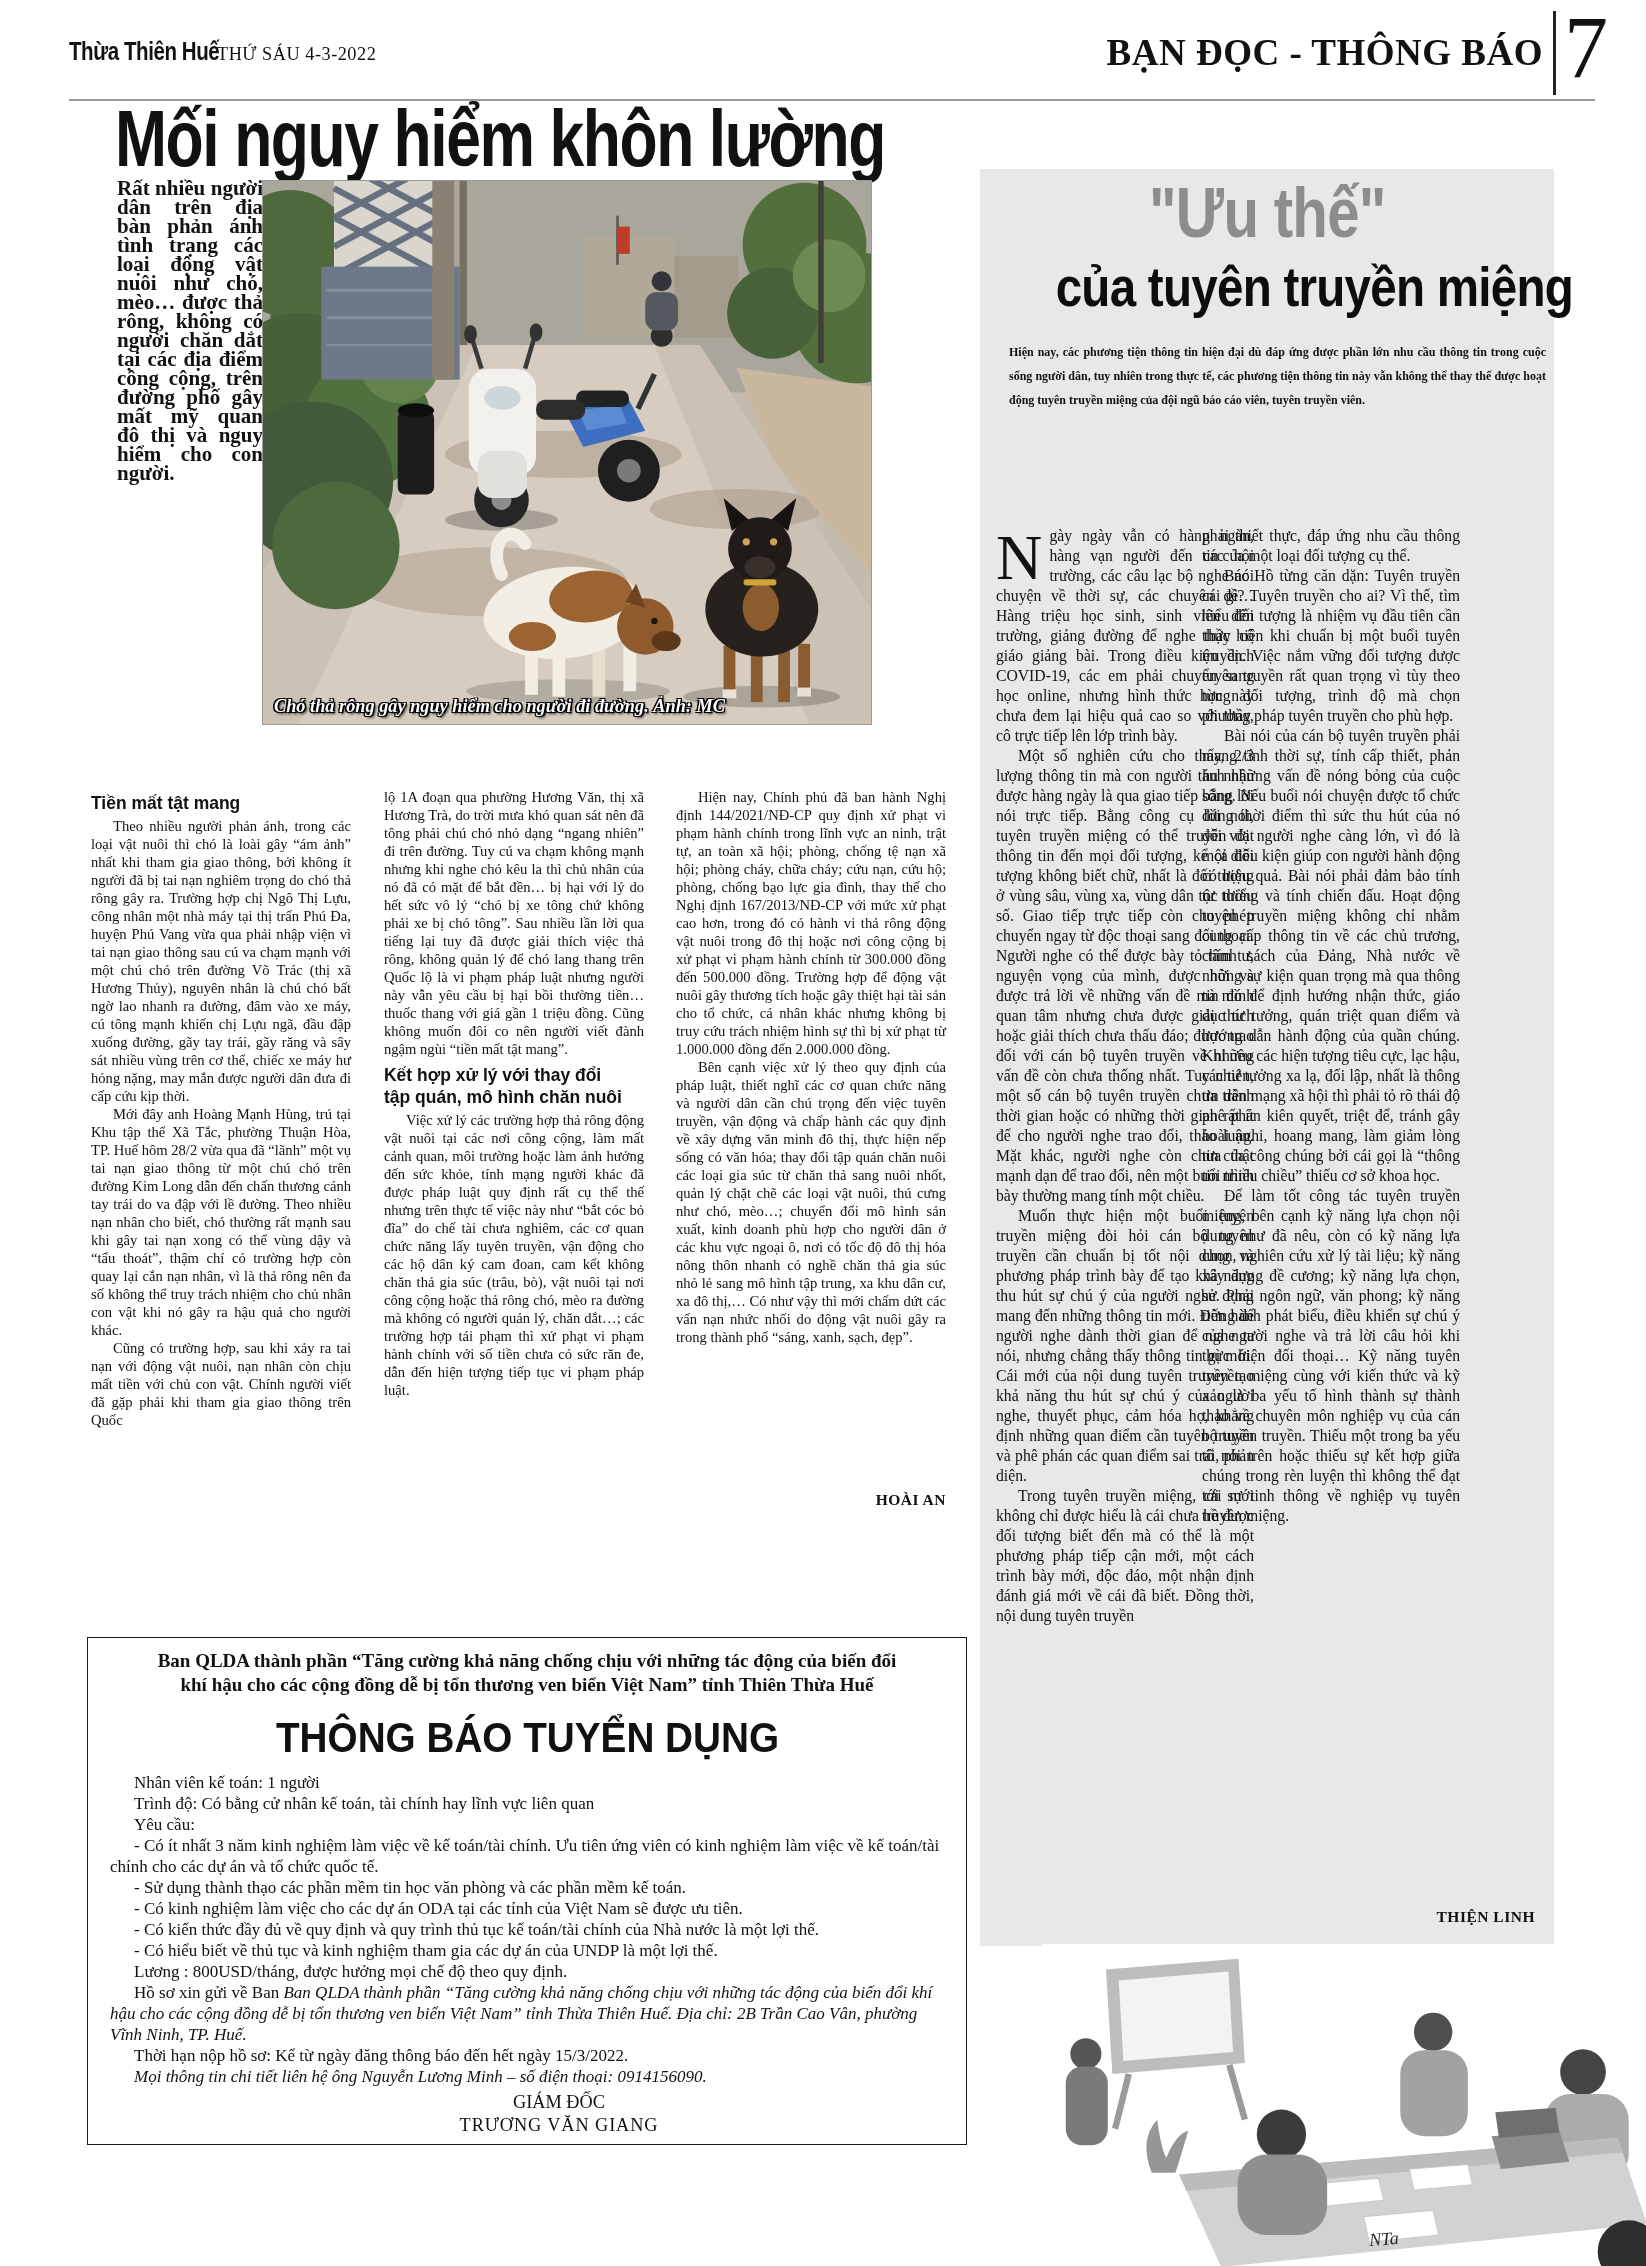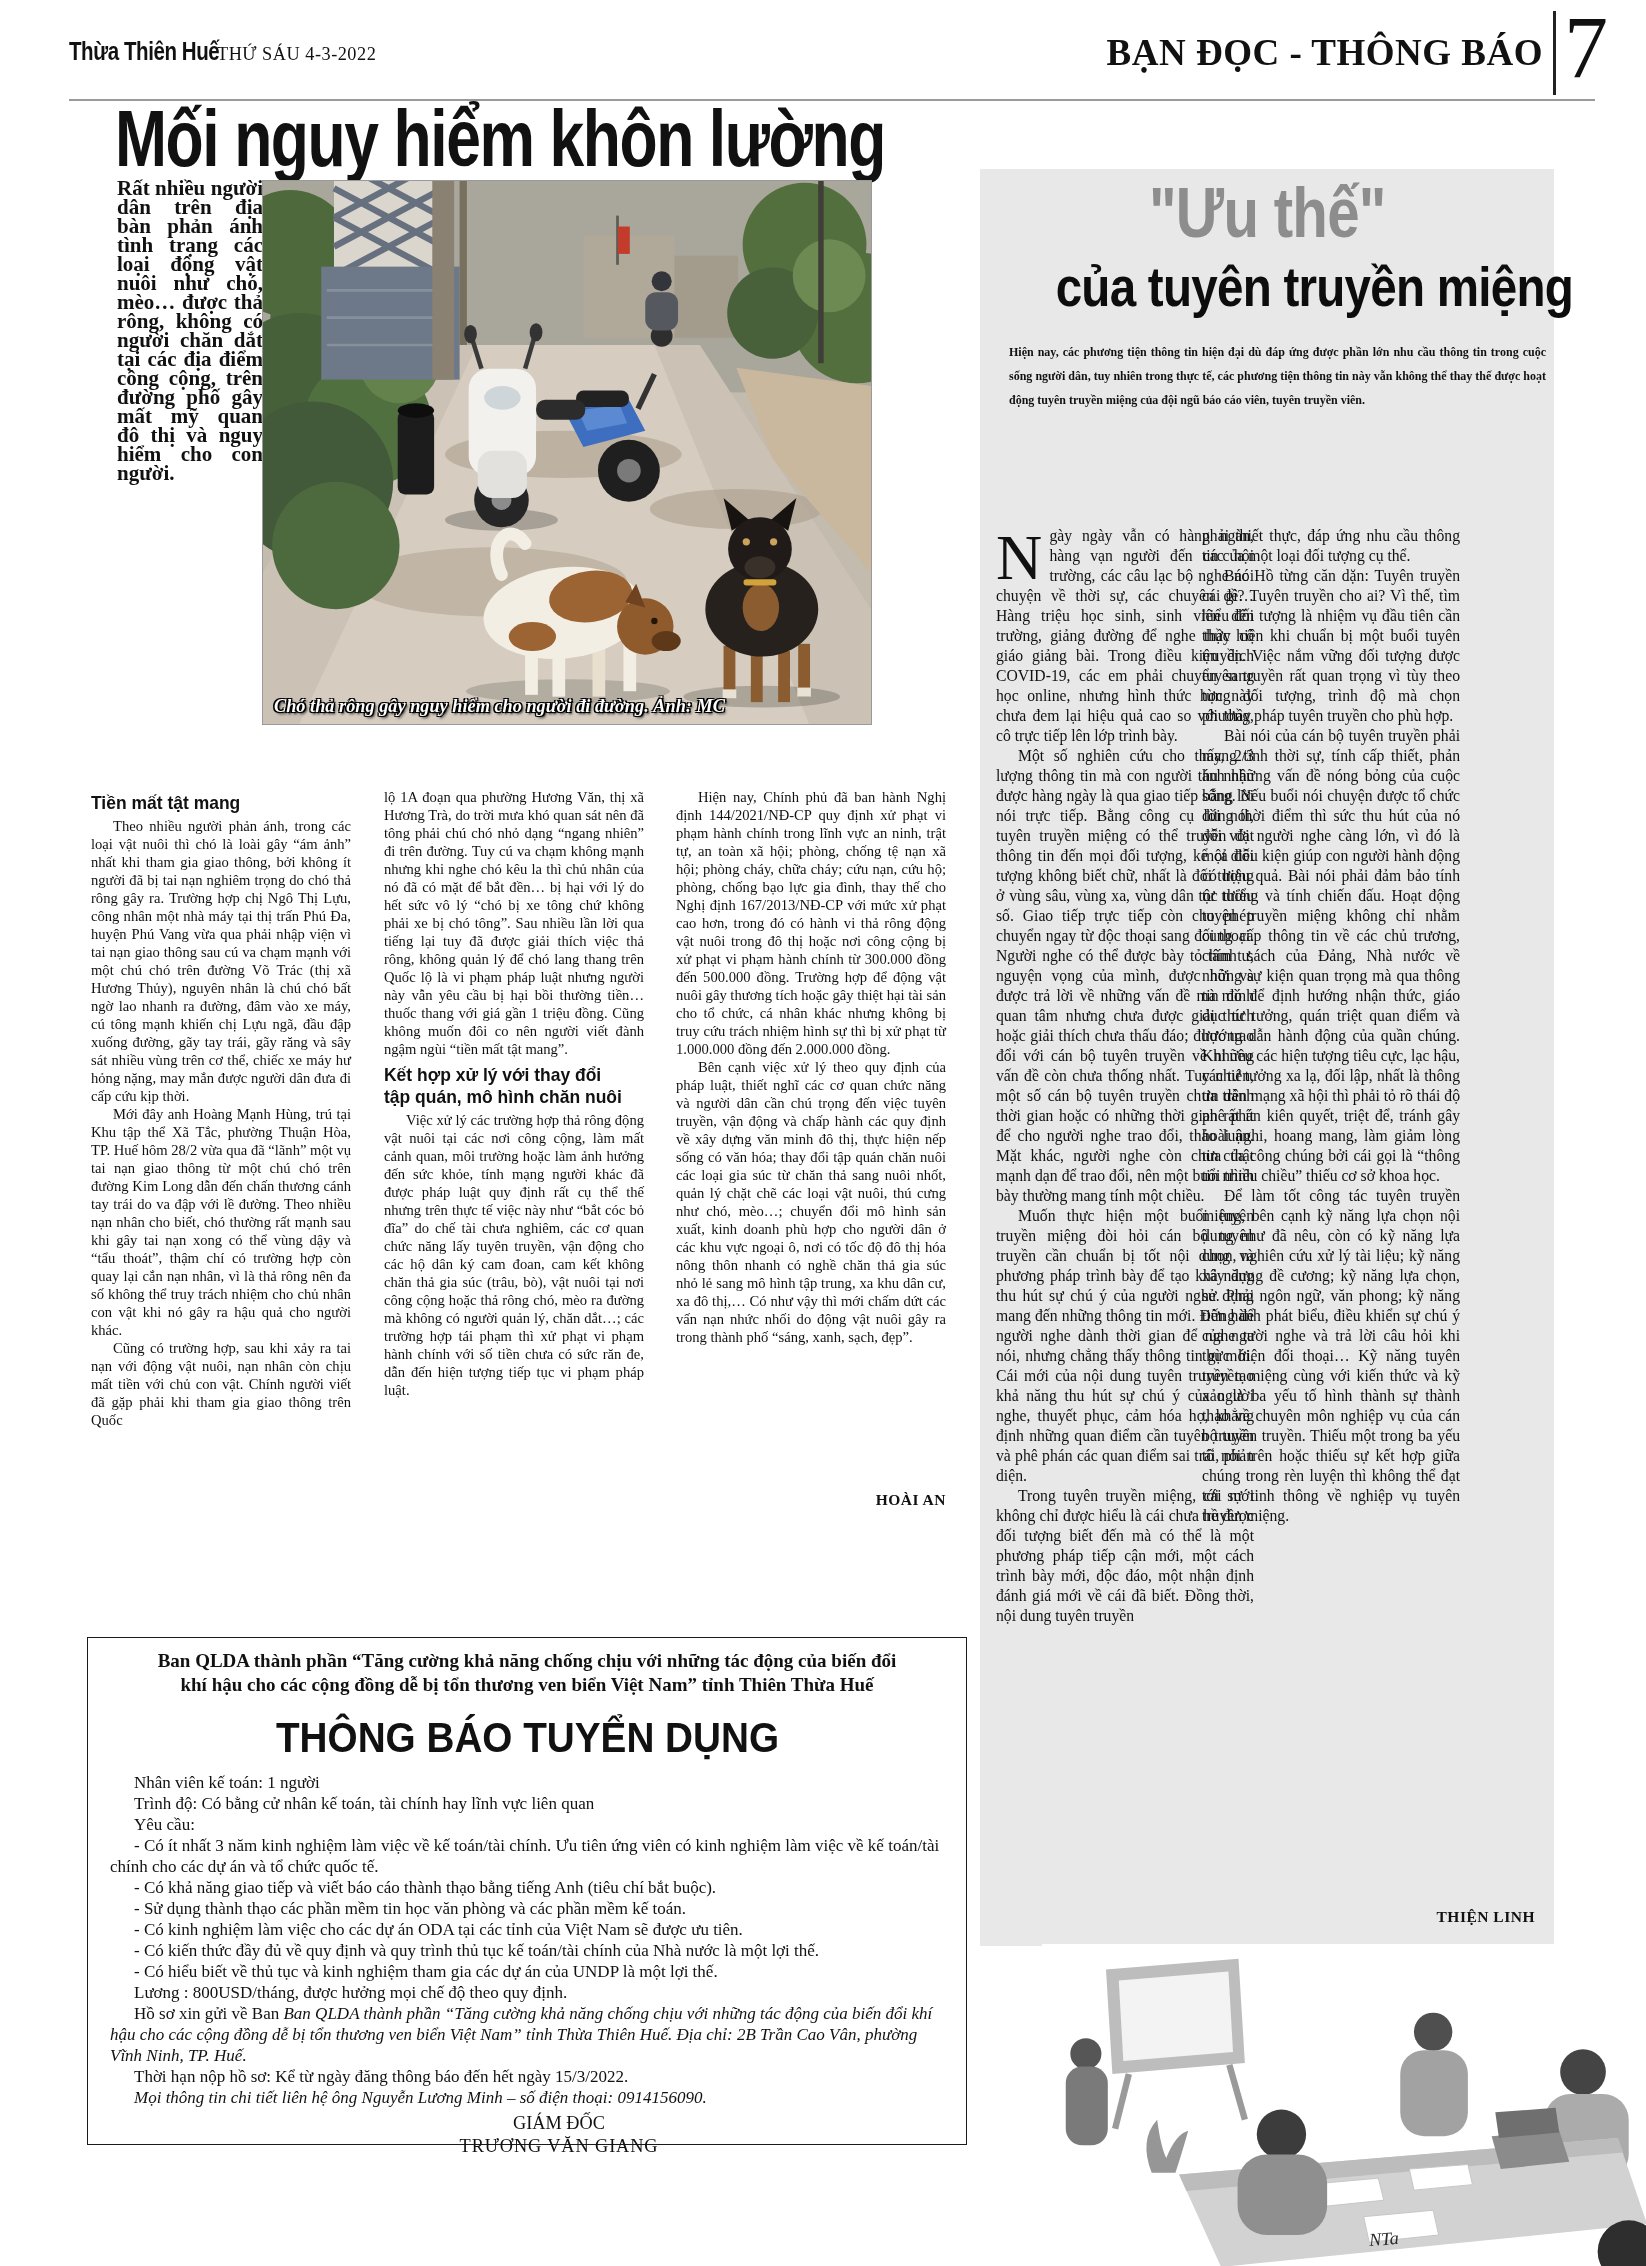--- a/index.html
+++ b/index.html
@@ -211,21 +211,20 @@
   <div class="abs byline" style="left:1277px;top:1908px;width:258px;">THIỆN LINH</div>
 
   <div class="abs notice">
     <div class="notice-org">Ban QLDA thành phần “Tăng cường khả năng chống chịu với những tác động của biến đổi khí hậu cho các cộng đồng dễ bị tổn thương ven biển Việt Nam” tỉnh Thiên Thừa Huế</div>
     <div class="notice-title cond"><span>THÔNG BÁO TUYỂN DỤNG</span></div>
     <div class="notice-body">
       <p>Nhân viên kế toán: 1 người</p>
       <p>Trình độ: Có bằng cử nhân kế toán, tài chính hay lĩnh vực liên quan</p>
       <p>Yêu cầu:</p>
       <p>- Có ít nhất 3 năm kinh nghiệm làm việc về kế toán/tài chính. Ưu tiên ứng viên có kinh nghiệm làm việc về kế toán/tài chính cho các dự án và tổ chức quốc tế.</p>
-      <p>- Có khả năng giao tiếp và viết báo cáo thành thạo bằng tiếng Anh (tiêu chí bắt buộc).</p>
       <p>- Sử dụng thành thạo các phần mềm tin học văn phòng và các phần mềm kế toán.</p>
       <p>- Có kinh nghiệm làm việc cho các dự án ODA tại các tỉnh của Việt Nam sẽ được ưu tiên.</p>
       <p>- Có kiến thức đầy đủ về quy định và quy trình thủ tục kế toán/tài chính của Nhà nước là một lợi thế.</p>
       <p>- Có hiểu biết về thủ tục và kinh nghiệm tham gia các dự án của UNDP là một lợi thế.</p>
       <p>Lương : 800USD/tháng, được hưởng mọi chế độ theo quy định.</p>
       <p><span>Hồ sơ xin gửi về Ban </span><i>Ban QLDA thành phần “Tăng cường khả năng chống chịu với những tác động của biến đổi khí hậu cho các cộng đồng dễ bị tổn thương ven biển Việt Nam” tỉnh Thừa Thiên Huế. Địa chỉ: 2B Trần Cao Vân, phường Vĩnh Ninh, TP. Huế.</i></p>
       <p>Thời hạn nộp hồ sơ: Kể từ ngày đăng thông báo đến hết ngày 15/3/2022.</p>
       <p class="it">Mọi thông tin chi tiết liên hệ ông Nguyễn Lương Minh – số điện thoại: 0914156090.</p>
     </div>
     <div class="sign">

